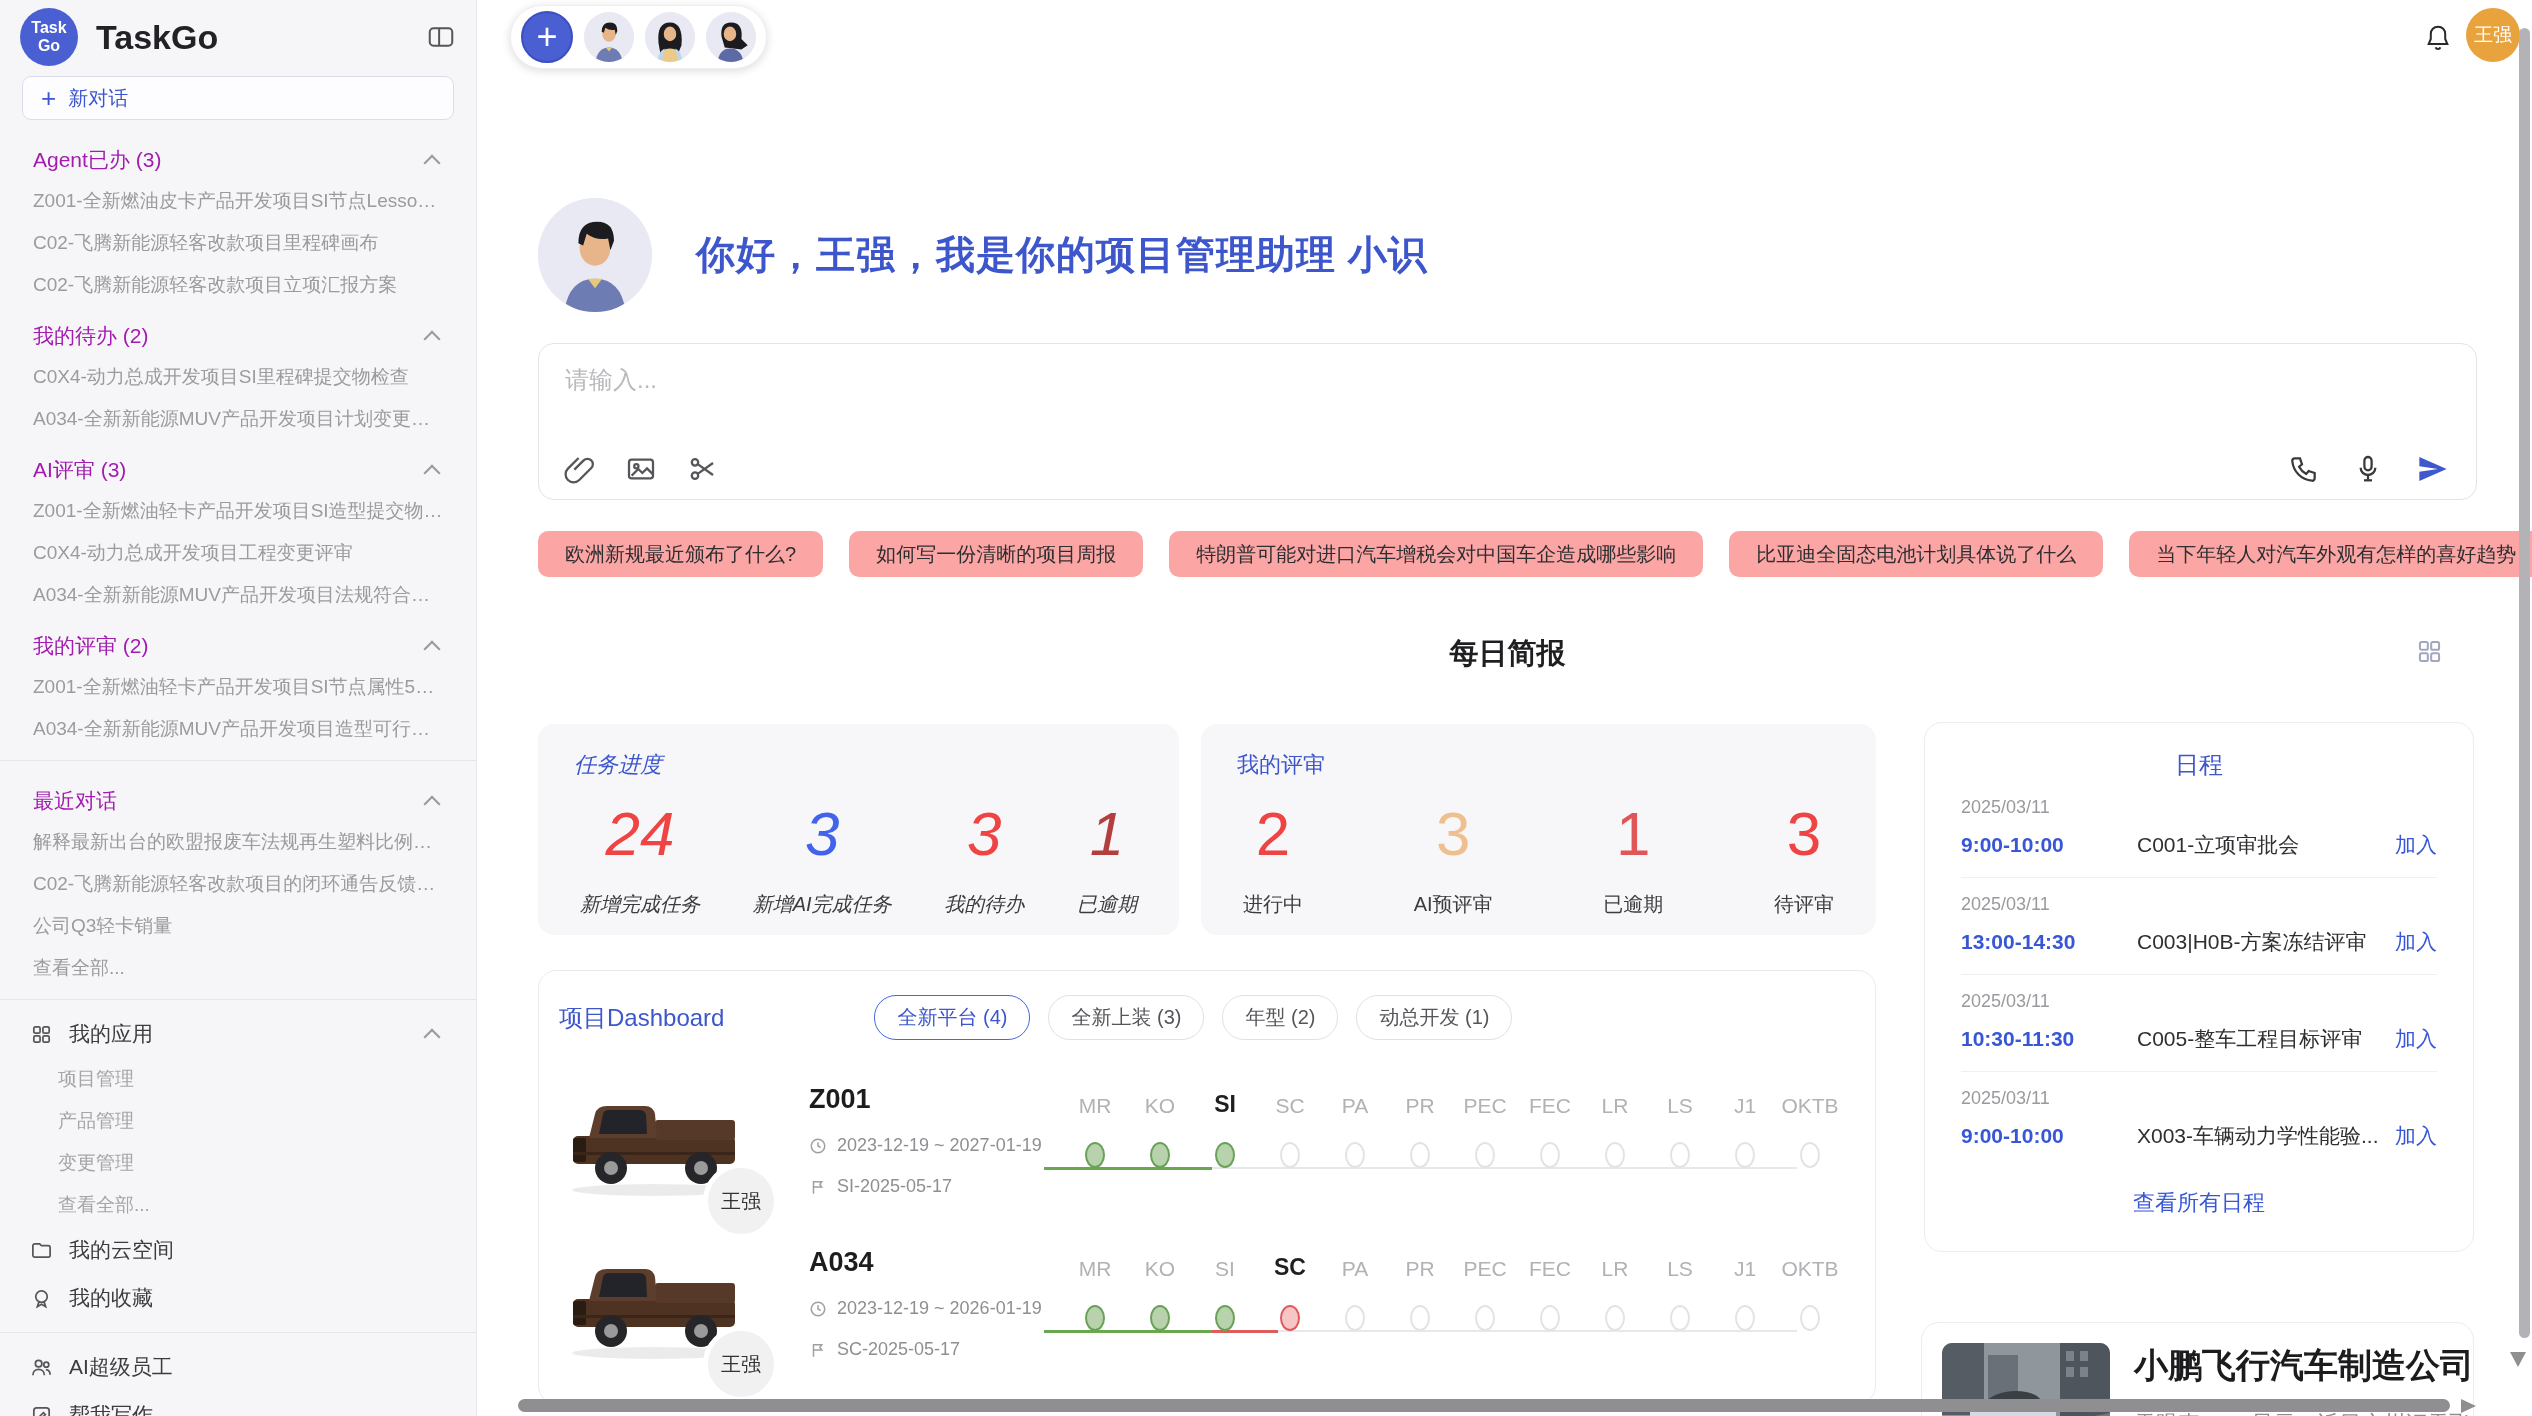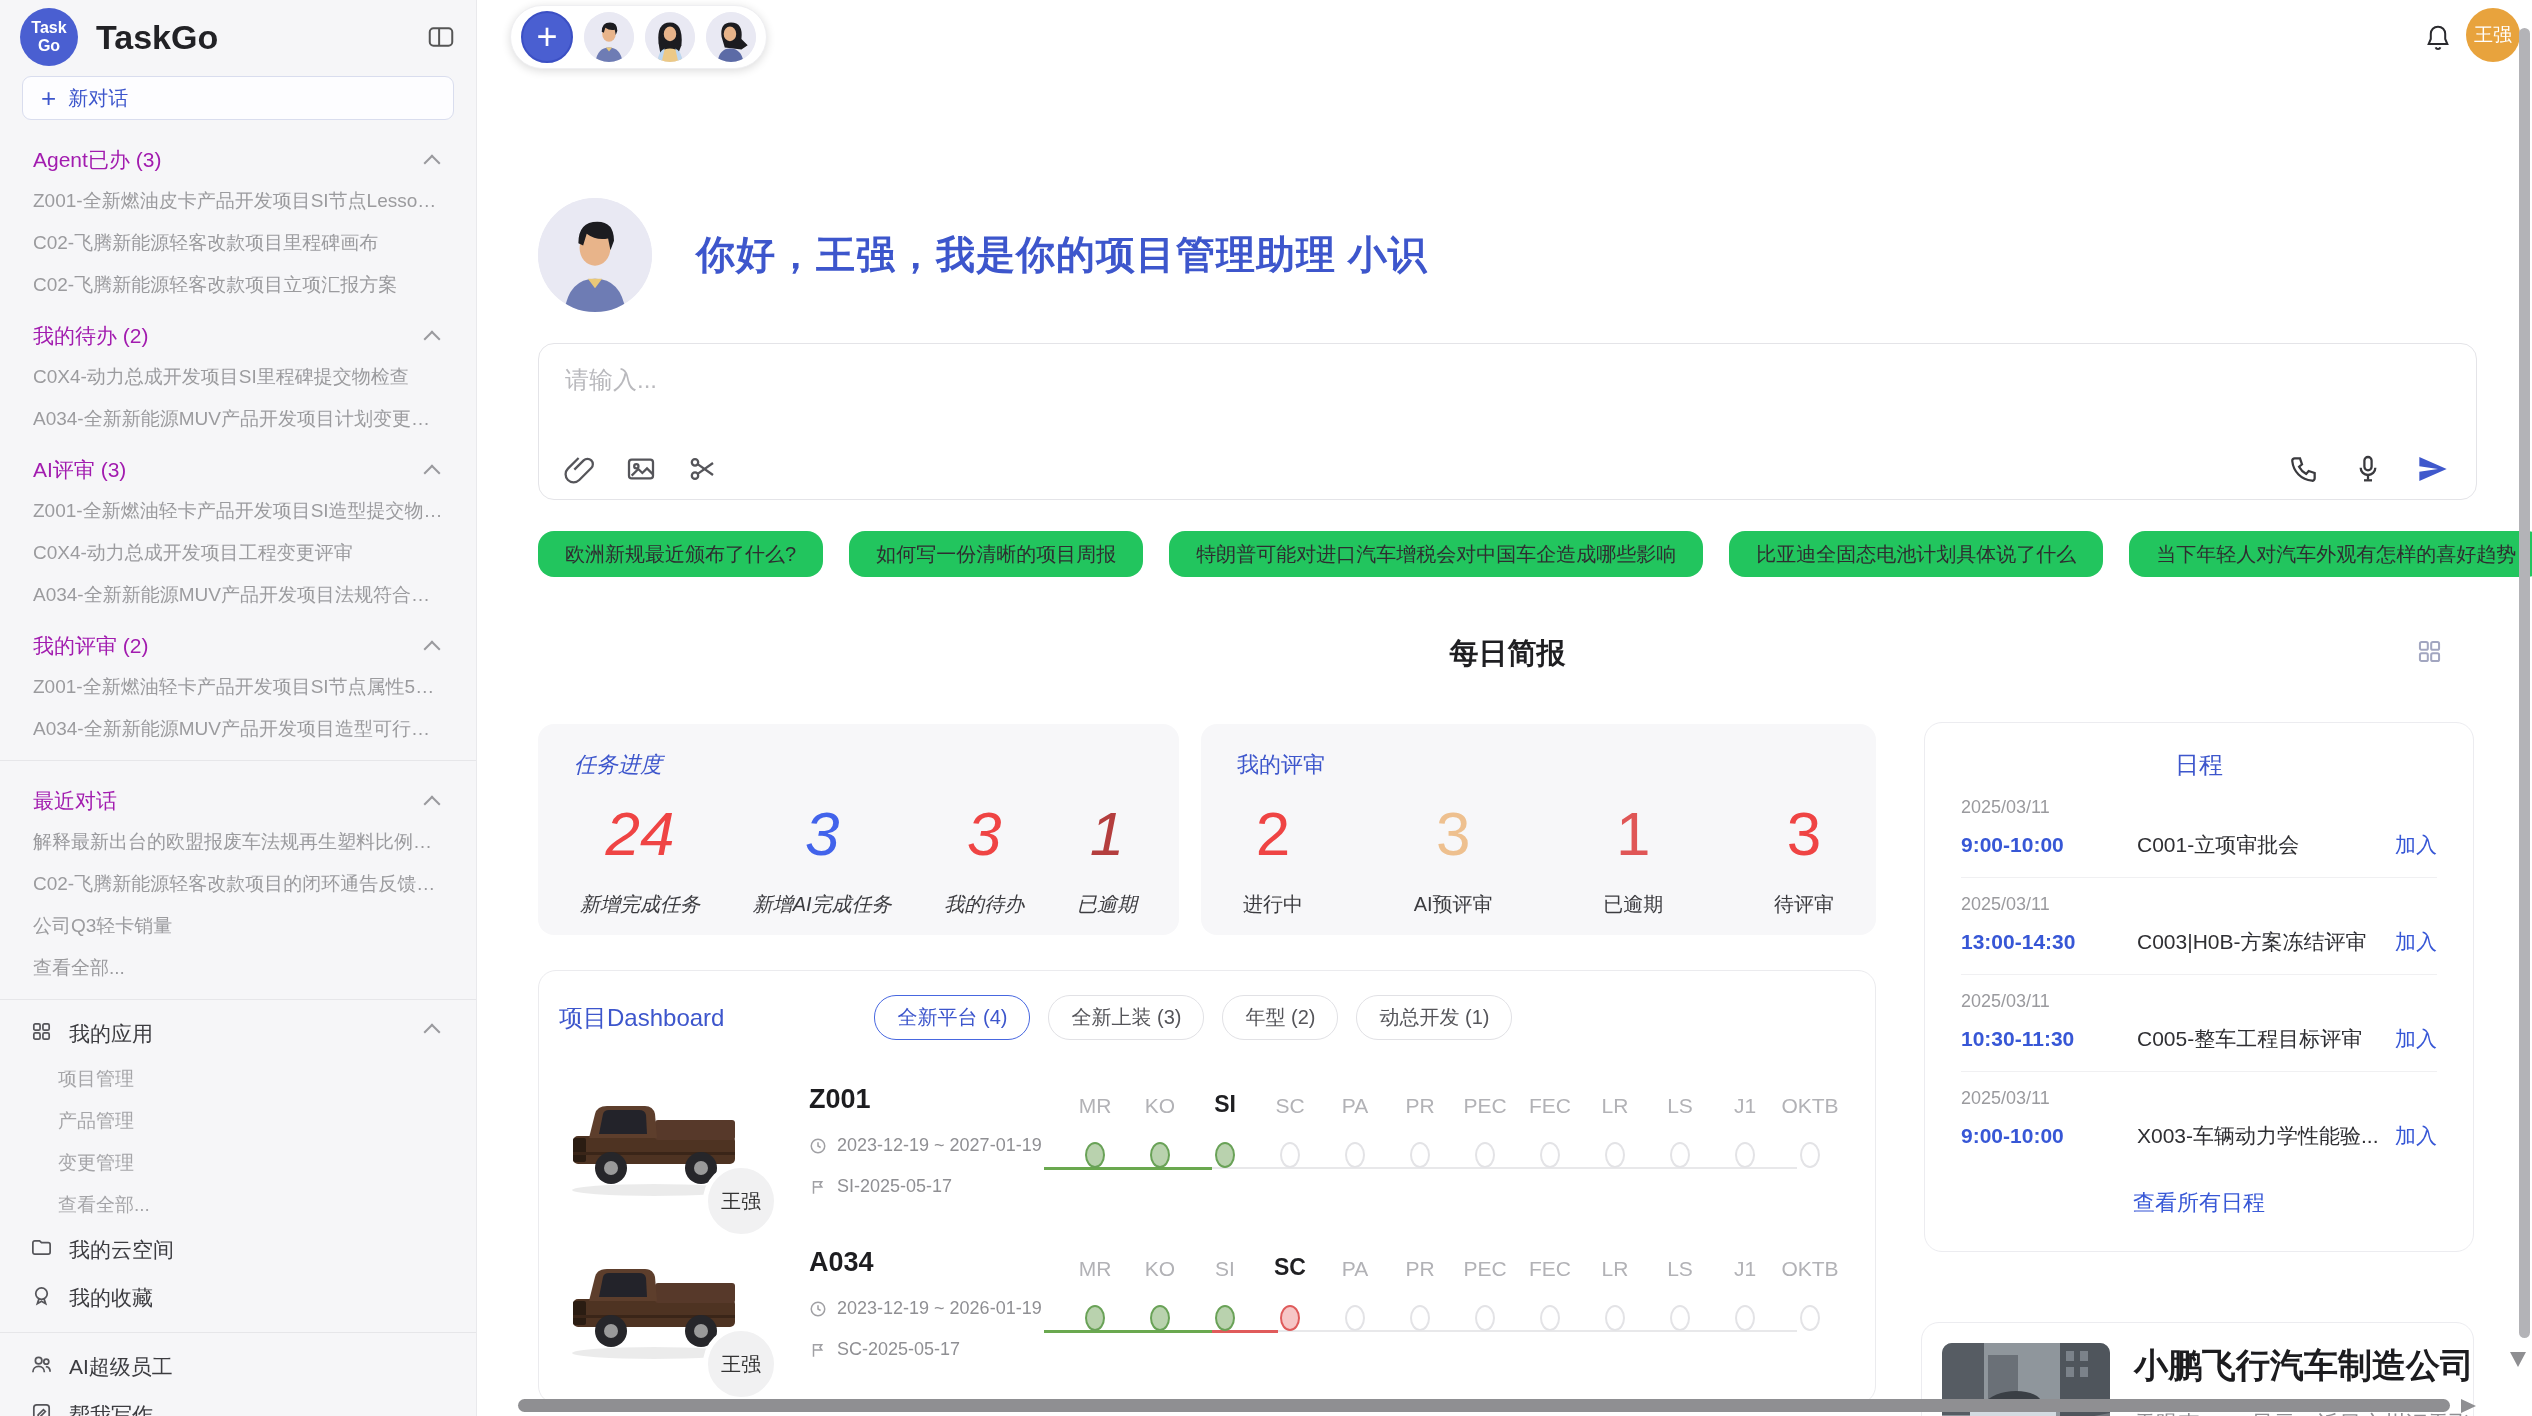--- a/index.html
+++ b/index.html
@@ -36,21 +36,21 @@
   .chev-up {
     width:12px; height:12px; border-top:2px solid #9a9a9e; border-right:2px solid #9a9a9e;
     transform:rotate(-45deg); margin-top:6px; flex:0 0 auto;
   }
   .sb-item {
     padding:8px 30px 8px 33px; font-size:19px; color:#9b9b9e;
     white-space:nowrap; overflow:hidden; text-overflow:ellipsis; cursor:pointer;
   }
   .sb-divider { border-top:1px solid #e6e6e9; margin:10px 0; }
   .sb-iconrow {
-    display:flex; gap:16px; padding:10px 38px 10px 30px;
+    display:flex; align-items:center; gap:16px; padding:10px 38px 10px 30px;
     font-size:21px; color:#3c3c40; cursor:pointer;
   }
   .sb-iconrow .lbl { flex:1; }
   .sb-subitem { padding:8px 30px 8px 58px; font-size:19px; color:#a5a5a8; cursor:pointer; }
   .sb-icon { width:23px; height:23px; flex:0 0 auto; }
 
   
   .topbar-pill {
     position:absolute; left:510px; top:5px; height:64px; background:#fff;
     border:1px solid #efeff2; border-radius:36px; display:flex; align-items:center;
@@ -87,21 +87,21 @@
     font-size:24px; color:#333; font-family:inherit; background:transparent;
   }
   .composer-input::placeholder { color:#b9b9bd; }
   .composer-left { position:absolute; left:24px; bottom:14px; display:flex; gap:30px; align-items:center; }
   .composer-right { position:absolute; right:28px; bottom:14px; display:flex; gap:32px; align-items:center; }
   .c-icon { width:32px; height:32px; cursor:pointer; }
 
   
   .chips { position:absolute; left:538px; top:531px; width:1941px; display:flex; gap:26px; }
   .chip {
-    background:#22c55e; border-radius:16px; height:46px; line-height:46px; padding:0 27px;
+    background:#fca5a5; border-radius:10px; height:46px; line-height:46px; padding:0 27px;
     font-size:20px; color:#2e2e30; white-space:nowrap; cursor:pointer;
   }
 
   
   .brief-head { position:absolute; left:538px; top:634px; width:1939px; text-align:center; }
   .brief-title { font-size:29px; font-weight:700; color:#1f1f22; }
   .brief-grid { position:absolute; right:34px; top:4px; width:27px; height:27px; cursor:pointer; }
 
   .stats-row { position:absolute; left:538px; top:724px; display:flex; gap:22px; }
   .stat-card { background:#f7f7f9; border-radius:16px; height:211px; padding:26px 36px; }

